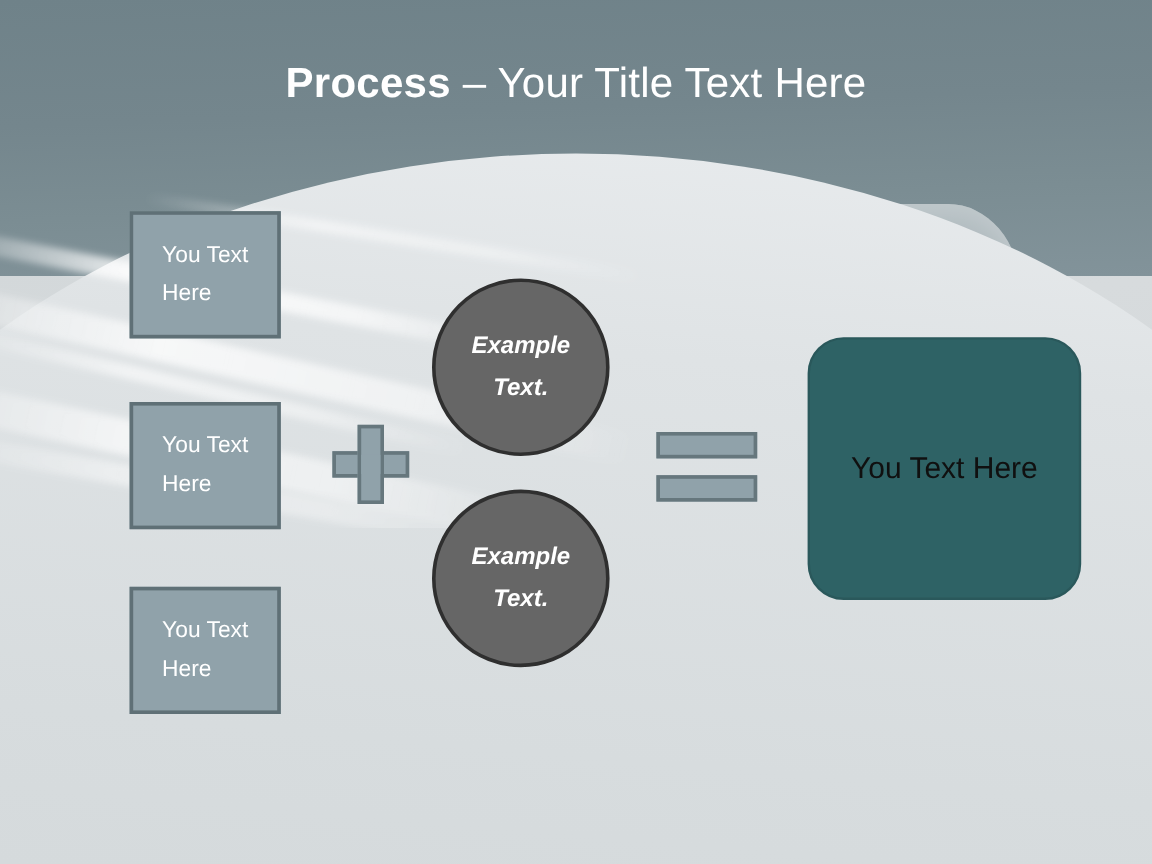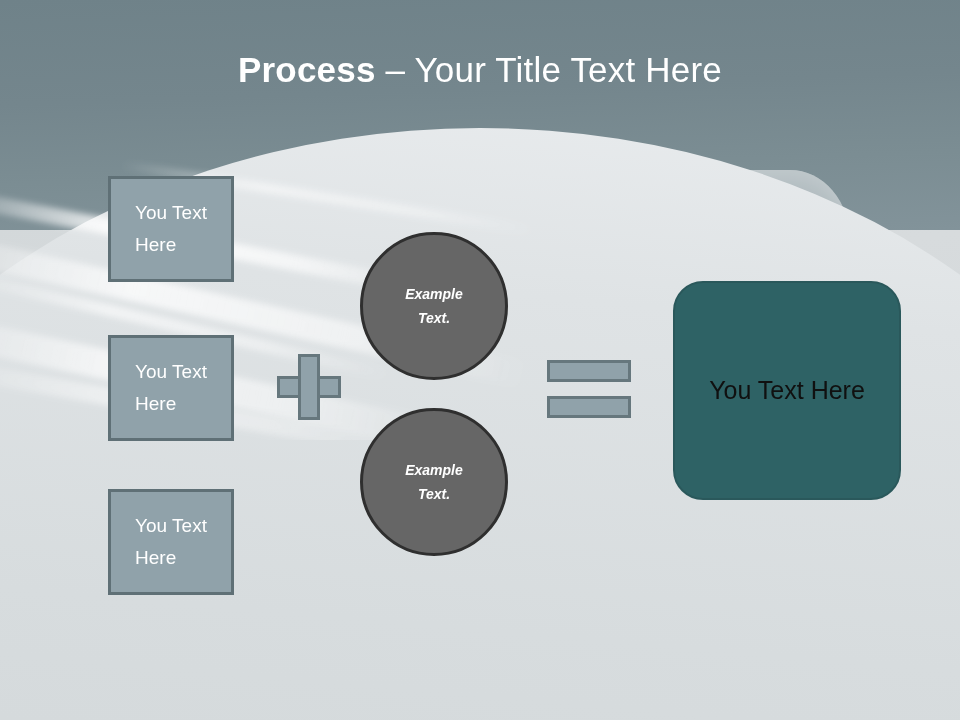--- a/index.html
+++ b/index.html
@@ -206,21 +206,21 @@
     position: absolute;
     border-radius: 50%;
     background: #666666;
     border: 3px solid #2f2f2f;
     box-sizing: border-box;
     display: flex;
     align-items: center;
     justify-content: center;
     text-align: center;
     color: #ffffff;
-    font-size: 14px;
+    font-size: 20px;
     font-weight: 700;
     font-style: italic;
     line-height: 1.75;
   }
   #circle1 { left: 360px; top: 232px; width: 148px; height: 148px; }
   #circle2 { left: 360px; top: 408px; width: 148px; height: 148px; }
 
   
   .equals { position: absolute; left: 547px; top: 360px; width: 84px; height: 58px; }
   .equals span {

